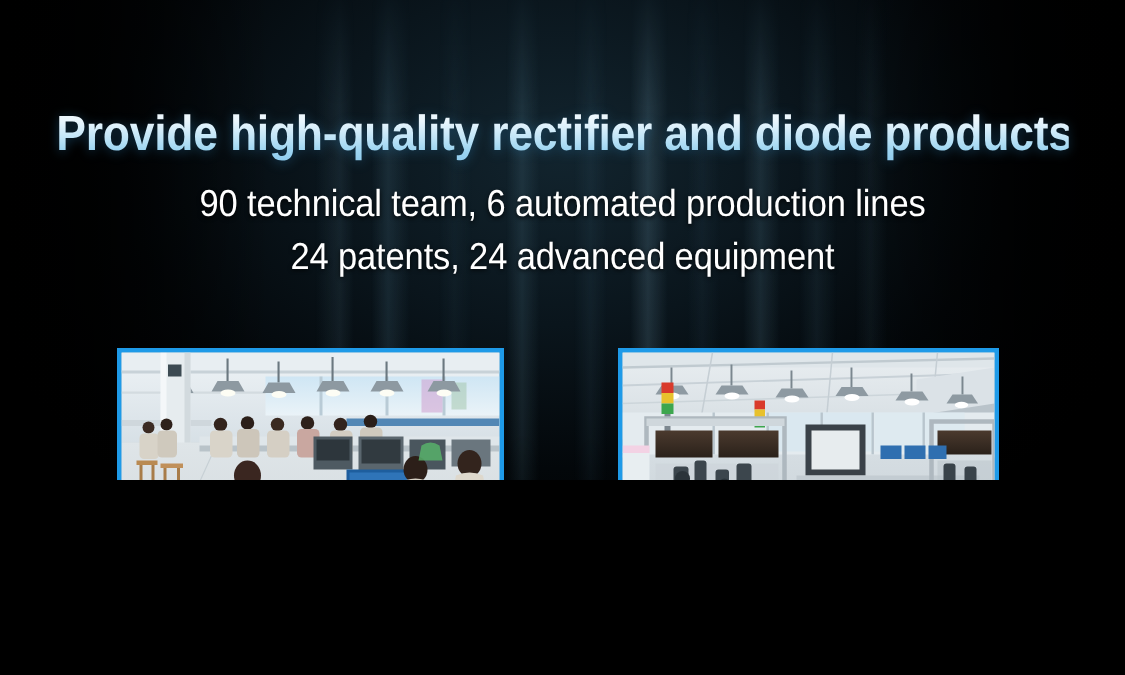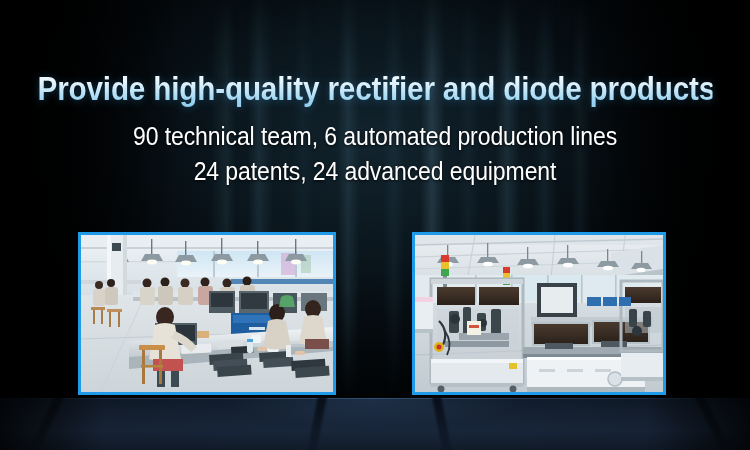--- a/index.html
+++ b/index.html
@@ -3,21 +3,21 @@
 <meta charset="utf-8">
 <style>
   html, body {
     margin: 0;
     padding: 0;
     background: #000;
   }
   #banner {
     position: relative;
     width: 750px;
-    height: 450px;
+    height: 320px;
     overflow: hidden;
     background: #000000;
     font-family: "Liberation Sans", sans-serif;
   }
 
   
   .bg-base {
     position: absolute;
     inset: 0;
     background:

